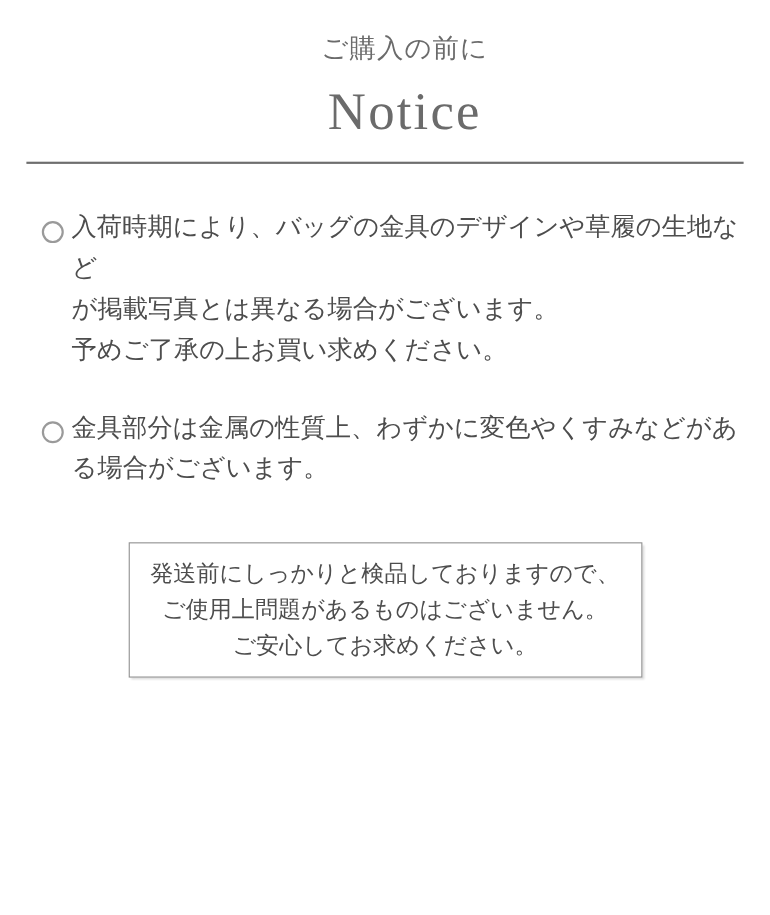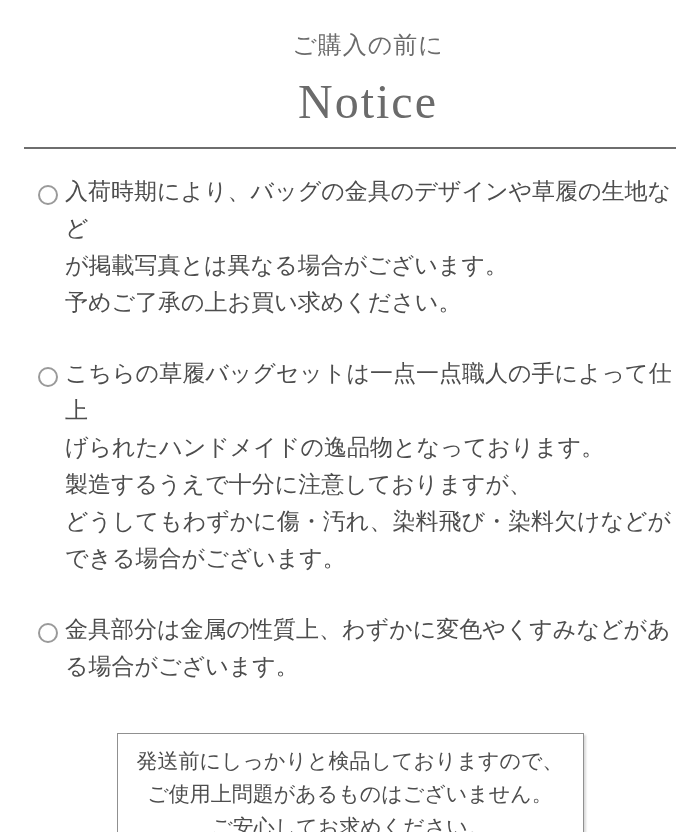--- a/index.html
+++ b/index.html
@@ -27,21 +27,21 @@
     line-height: 56px;
     letter-spacing: 2px;
     margin-top: 14px;
     color: var(--heading, #6b6b6b);
   }
   .divider {
     border: none;
     border-top: 2px solid var(--divider, #6e6e6e);
     margin: 17px 24px 0 24px;
   }
-  .notices { margin: 0 12px 0 38px; padding-top: 24px; }
+  .notices { margin: 0 12px 0 38px; padding-top: 40px; }
   .notice-item { display: flex; align-items: flex-start; margin-bottom: 34px; }
   .bullet {
     flex: 0 0 auto;
     width: 20px;
     height: 20px;
     box-sizing: border-box;
     border: 2px solid var(--bullet, #9a9a9a);
     border-radius: 50%;
     margin-top: 12px;
     background: transparent;
@@ -84,28 +84,20 @@
 
   <div class="notices">
 
     <div class="notice-item">
       <span class="bullet"></span>
       <div class="notice-text">入荷時期により、バッグの金具のデザインや草履の生地など
 が掲載写真とは異なる場合がございます。
 予めご了承の上お買い求めください。</div>
     </div>
 
-    <div class="notice-item">
-      <span class="bullet"></span>
-      <div class="notice-text">こちらの草履バッグセットは一点一点職人の手によって仕上
-げられたハンドメイドの逸品物となっております。
-製造するうえで十分に注意しておりますが、
-どうしてもわずかに傷・汚れ、染料飛び・染料欠けなどが
-できる場合がございます。</div>
-    </div>
 
     <div class="notice-item">
       <span class="bullet"></span>
       <div class="notice-text">金具部分は金属の性質上、わずかに変色やくすみなどがあ
 る場合がございます。</div>
     </div>
 
   </div>
 
   <div class="assurance-box">

